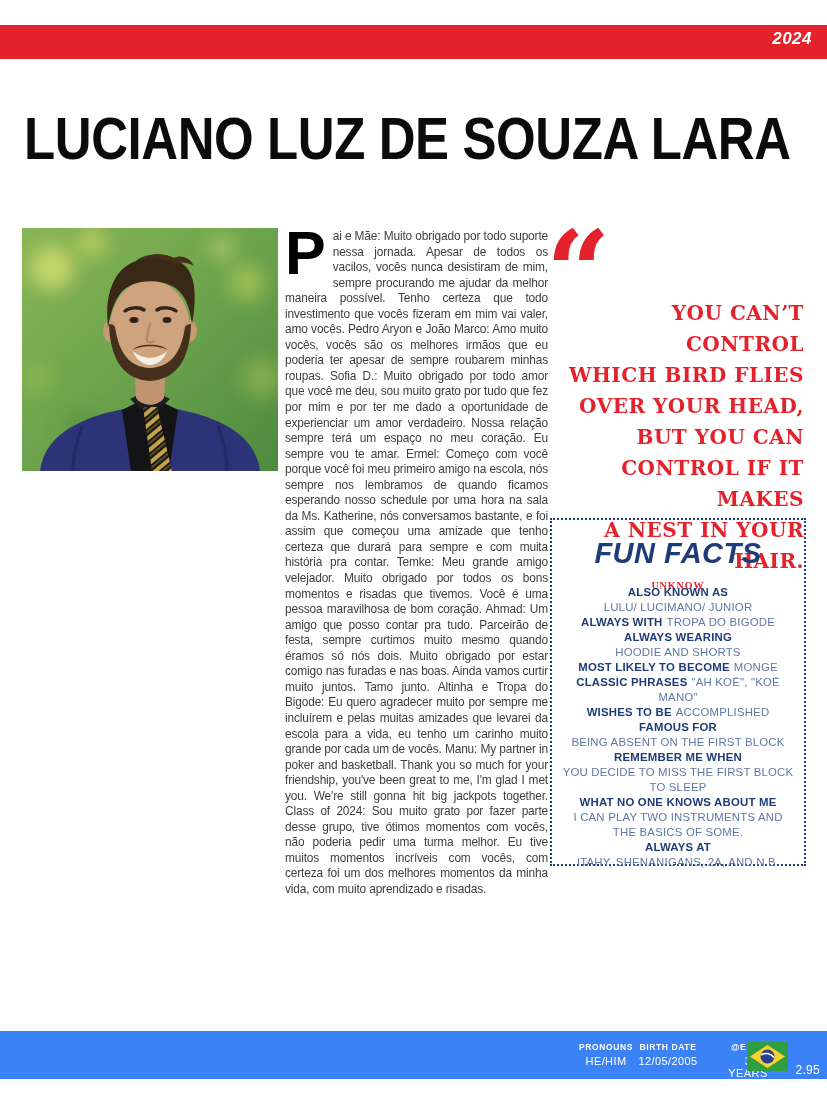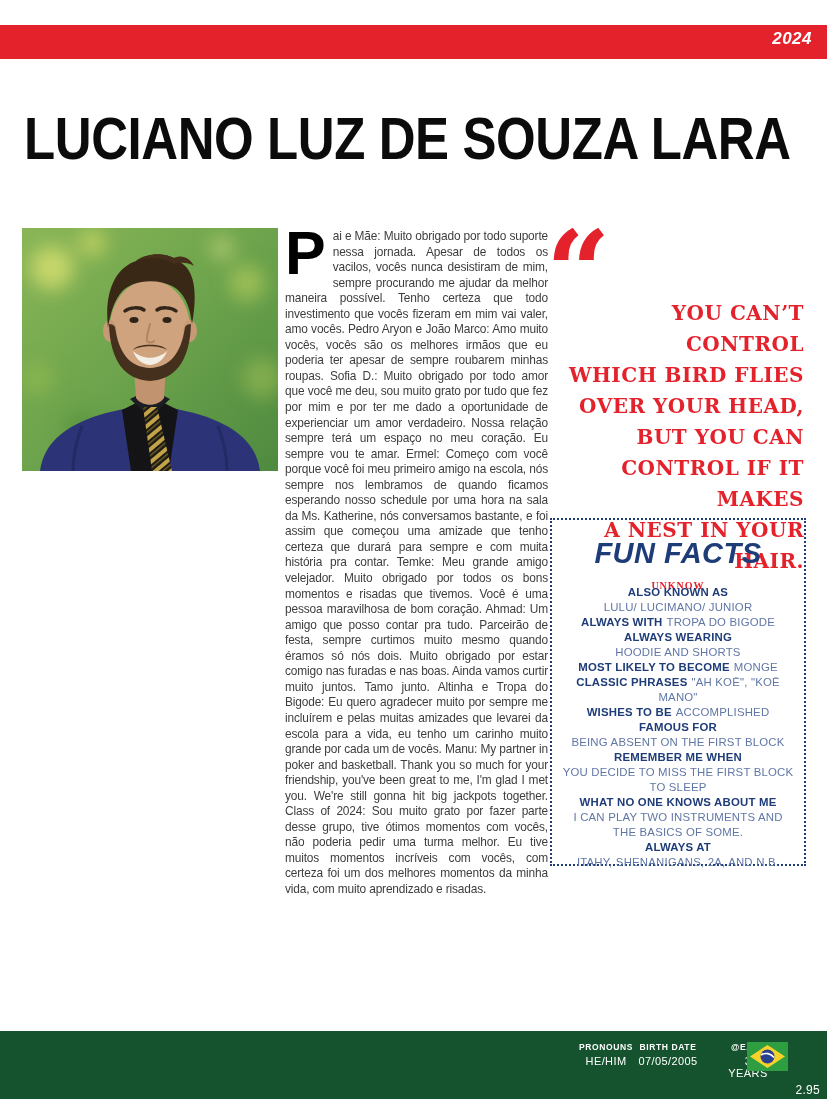--- a/index.html
+++ b/index.html
@@ -64,21 +64,21 @@
     margin-top:17px; text-align:center; color:#1e3c78;
     font-weight:bold; font-style:italic; font-size:29px; letter-spacing:0.5px;
   }
   .ff-list { margin-top:15px; padding:0 10px; text-align:center; font-size:11.4px; line-height:15px; letter-spacing:0.2px; }
   .fact-label { font-weight:bold; color:#1e3c78; }
   .fact-value { color:#6076a6; margin-left:4px; }
   .fact.stacked .fact-label { display:block; }
   .fact.stacked .fact-value { margin-left:0; }
 
   
-  .footer-bar { position:absolute; left:0; top:1031px; width:827px; height:68px; background:#14532d; color:#ffffff; }
+  .footer-bar { position:absolute; left:0; top:1031px; width:827px; height:48px; background:#3b82f6; color:#ffffff; }
   .ffield { position:absolute; top:11px; text-align:center; }
   .ffield.c1 { left:576px; width:60px; }
   .ffield.c2 { left:638px; width:60px; }
   .ffield.c3 { left:724px; width:48px; }
   .flabel { font-size:8.5px; font-weight:bold; letter-spacing:0.6px; }
   .fvalue { font-size:11px; margin-top:3px; letter-spacing:0.4px; }
   .flag { position:absolute; left:747px; top:11px; width:41px; height:29px; }
   .pagenum { position:absolute; right:7px; bottom:2px; font-size:12px; color:#ffffff; letter-spacing:0.3px; }
 </style>
 </head>
@@ -207,21 +207,21 @@
     </div>
   </div>
 
   <div class="footer-bar">
     <div class="ffield c1">
       <div class="flabel">PRONOUNS</div>
       <div class="fvalue">HE/HIM</div>
     </div>
     <div class="ffield c2">
       <div class="flabel">BIRTH DATE</div>
-      <div class="fvalue">07/05/2005</div>
+      <div class="fvalue">12/05/2005</div>
     </div>
     <div class="ffield c3">
       <div class="flabel">@EARJ</div>
       <div class="fvalue">3 YEARS</div>
     </div>
     <div class="flag">
       <svg width="41" height="29" viewBox="0 0 41 29">
         <rect width="41" height="29" fill="#2e9e41"></rect>
         <polygon points="20.5,3 38,14.5 20.5,26 3,14.5" fill="#f8d22a"></polygon>
         <circle cx="20.5" cy="14.5" r="7" fill="#28408f"></circle>

